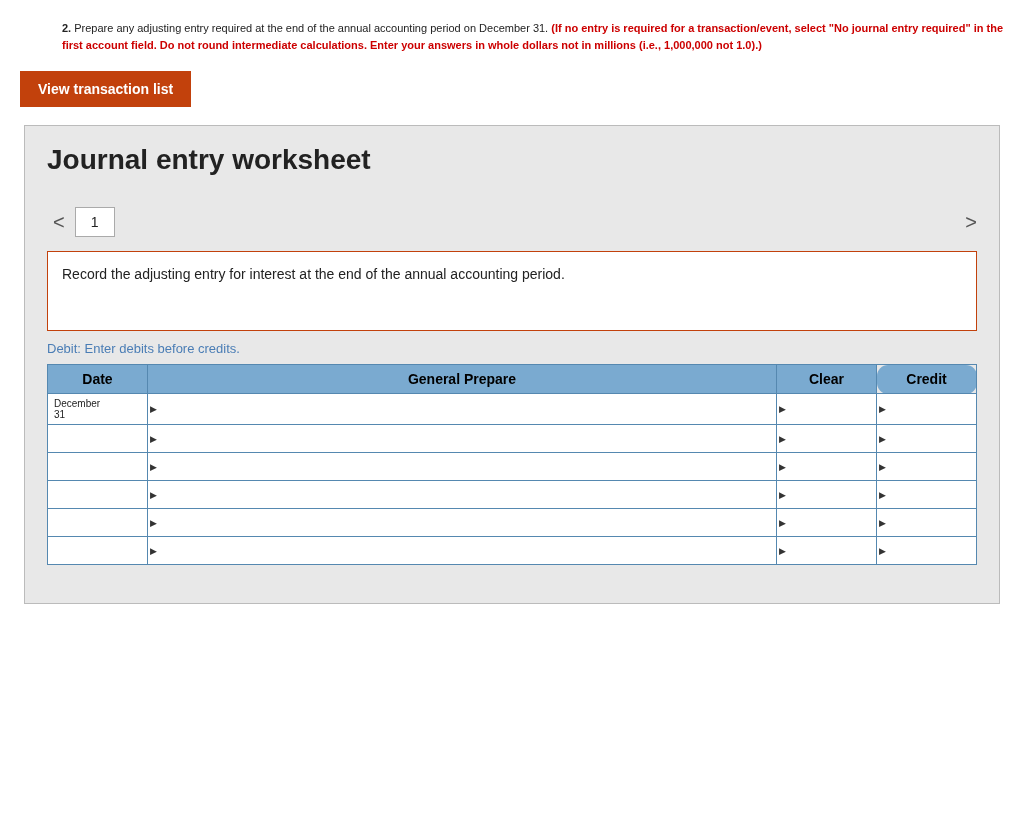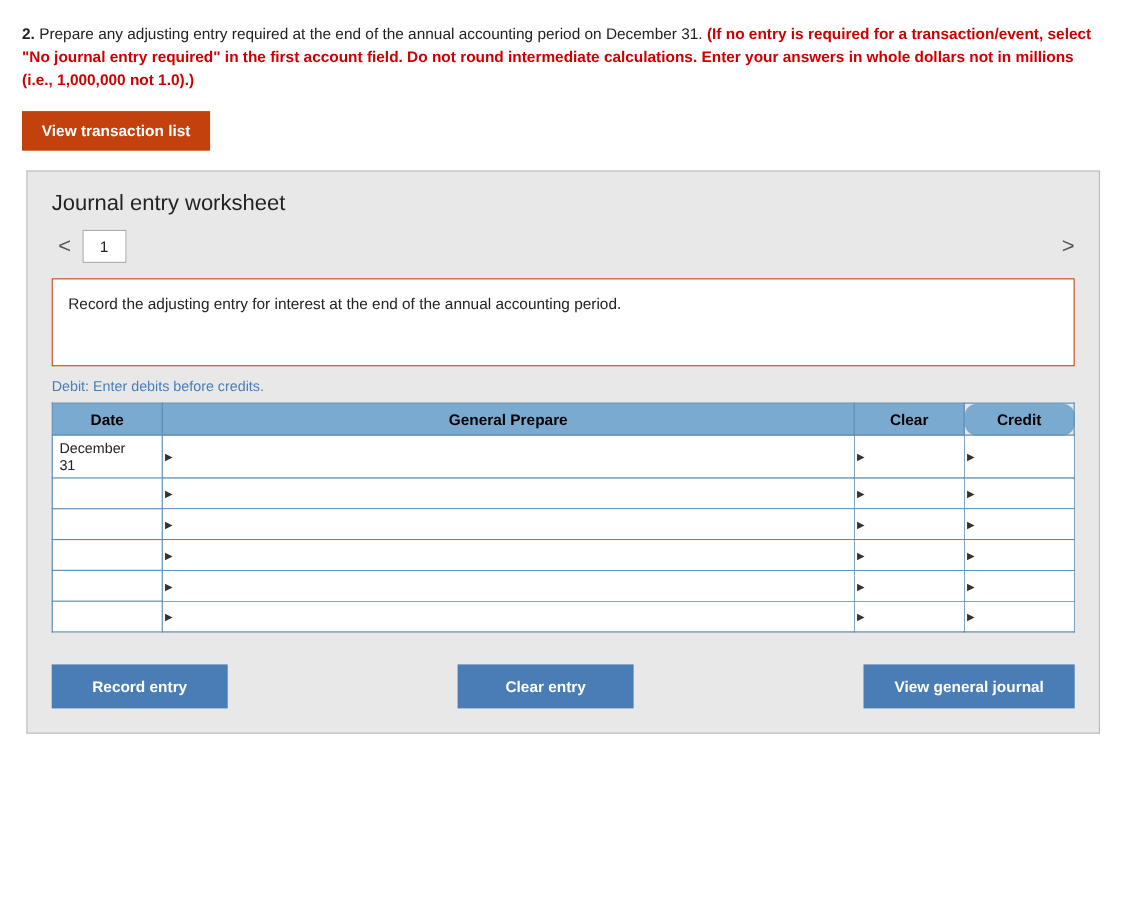--- a/index.html
+++ b/index.html
@@ -6,23 +6,24 @@
     body {
       font-family: Arial, sans-serif;
       font-size: 14px;
       background: #fff;
       color: #222;
       padding: 20px;
       width: 1024px;
       min-height: 815px;
     }
     .question-text {
-      font-size: 14px;
+      font-size: 11px;
       line-height: 1.5;
       margin-bottom: 18px;
+      margin-left: 42px;
     }
     .question-number {
       font-weight: bold;
     }
     .red-text {
       color: #cc0000;
       font-weight: bold;
     }
     .view-transaction-btn {
       display: inline-block;
@@ -35,23 +36,23 @@
       cursor: pointer;
       margin-bottom: 18px;
     }
     .worksheet-container {
       border: 1px solid #bbb;
       background: #e8e8e8;
       padding: 18px 22px 22px 22px;
       margin: 0 4px;
     }
     .worksheet-title {
-      font-size: 20px;
-      font-weight: normal;
-      margin-bottom: 12px;
+      font-size: 28px;
+      font-weight: bold;
+      margin-bottom: 31px;
     }
     .nav-row {
       display: flex;
       align-items: center;
       margin-bottom: 14px;
       position: relative;
     }
     .nav-btn {
       background: none;
       border: none;
@@ -88,21 +89,21 @@
       width: 100%;
     }
     .note-text {
       color: #4a7db5;
       font-size: 13px;
       margin-bottom: 8px;
     }
     .journal-table {
       width: 100%;
       border-collapse: collapse;
-      margin-bottom: 29px;
+      margin-bottom: 16px;
     }
     .journal-table th {
       background-color: #7aaad0;
       color: #000;
       font-weight: bold;
       font-size: 14px;
       border: 1px solid #5588b0;
       padding: 6px 8px;
       text-align: center;
     }
@@ -112,21 +113,21 @@
     .journal-table th.credit-col { width: 100px; border-radius: 11px; }
     .journal-table td {
       border: 1px solid #5588b0;
       padding: 0;
       height: 28px;
       background: #fff;
       vertical-align: middle;
     }
     .journal-table td.date-cell {
       padding: 4px 6px;
-      font-size: 13px;
+      font-size: 10px;
       vertical-align: top;
     }
     .journal-table td input {
       width: 100%;
       height: 100%;
       border: none;
       outline: none;
       padding: 2px 6px;
       font-size: 13px;
       background: transparent;
@@ -239,23 +240,16 @@
       </tr>
       <tr>
         <td class="date-cell"></td>
         <td class="arrow-cell"><input type="text" style=""></td>
         <td class="arrow-cell"><input type="text" style=""></td>
         <td class="arrow-cell"><input type="text" style=""></td>
       </tr>
     </tbody>
   </table>
 
-  <div class="buttons-row">
-    <button class="action-btn">Record entry</button>
-    <div class="btn-spacer"></div>
-    <button class="action-btn">Clear entry</button>
-    <div class="btn-spacer"></div>
-    <button class="action-btn">View general journal</button>
-  </div>
 </div>
 
 
 
 
 </body></html>

